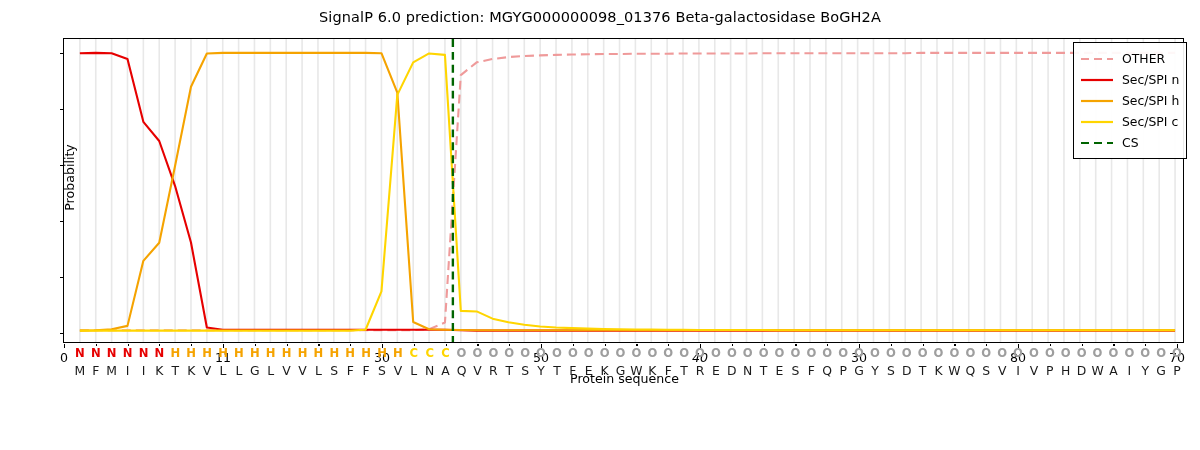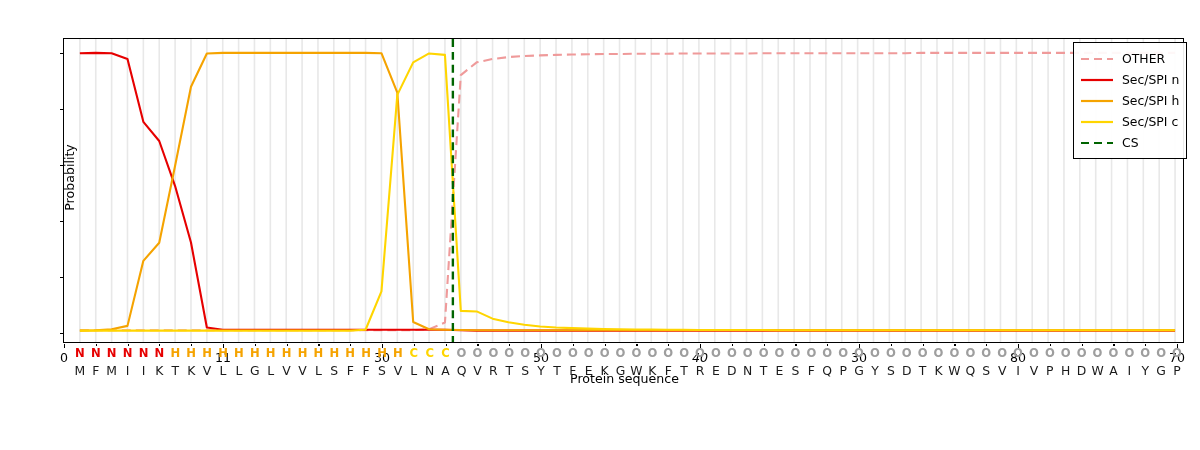--- a/index.html
+++ b/index.html
@@ -143,20 +143,21 @@
     font-size: 12.4px;
     color: #000000;
     white-space: nowrap;
   }
 </style>
 </head>
 <body>
 
 <div id="figure">
 
+  <div id="chart-title">SignalP 6.0 prediction: MGYG000000098_01376 Beta-galactosidase BoGH2A</div>
 
   <div id="plot-area">
     <svg id="plot-svg" viewBox="0 0 1121 305" preserveAspectRatio="none">
       <g id="gridlines">
           <line x1="15.900709219858156" x2="15.900709219858156" y1="0" y2="305" stroke="#e8e8e8" stroke-width="1.6"></line>
           <line x1="31.80141843971631" x2="31.80141843971631" y1="0" y2="305" stroke="#e8e8e8" stroke-width="1.6"></line>
           <line x1="47.702127659574465" x2="47.702127659574465" y1="0" y2="305" stroke="#e8e8e8" stroke-width="1.6"></line>
           <line x1="63.60283687943262" x2="63.60283687943262" y1="0" y2="305" stroke="#e8e8e8" stroke-width="1.6"></line>
           <line x1="79.50354609929079" x2="79.50354609929079" y1="0" y2="305" stroke="#e8e8e8" stroke-width="1.6"></line>
           <line x1="95.40425531914893" x2="95.40425531914893" y1="0" y2="305" stroke="#e8e8e8" stroke-width="1.6"></line>

